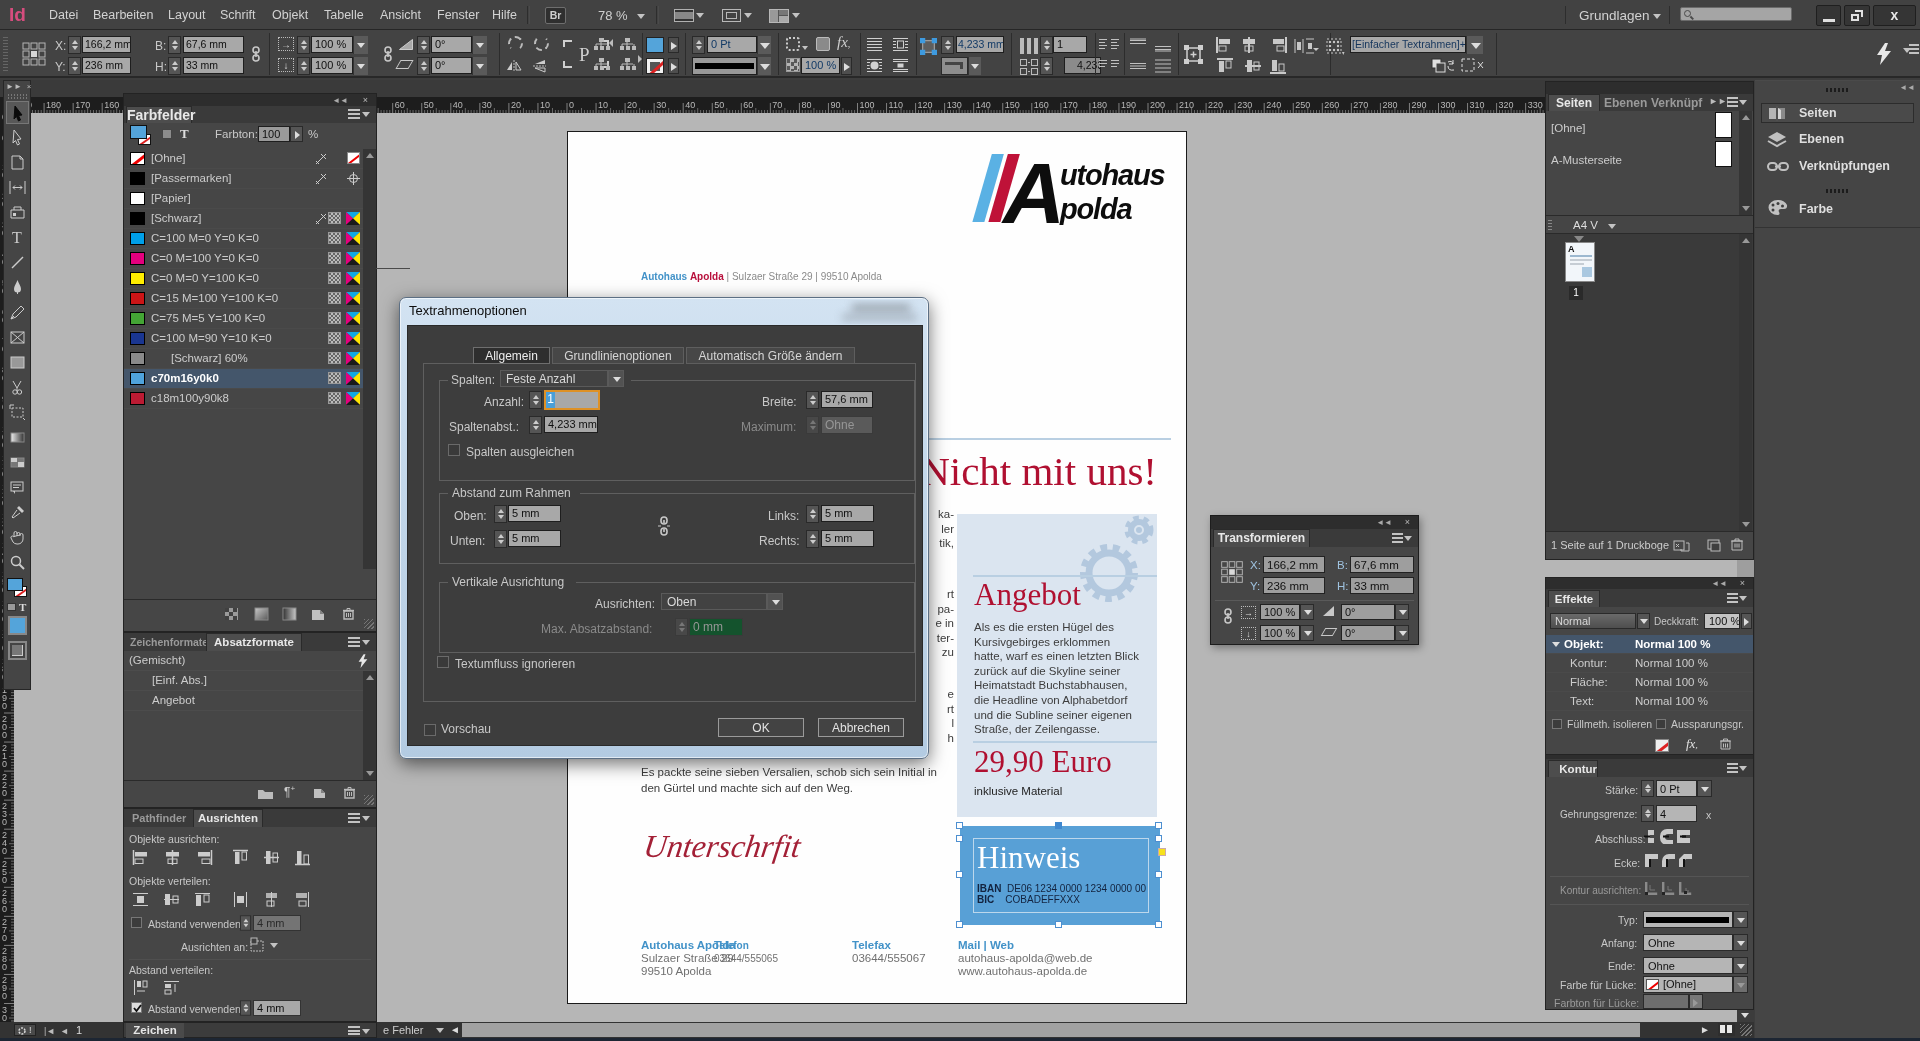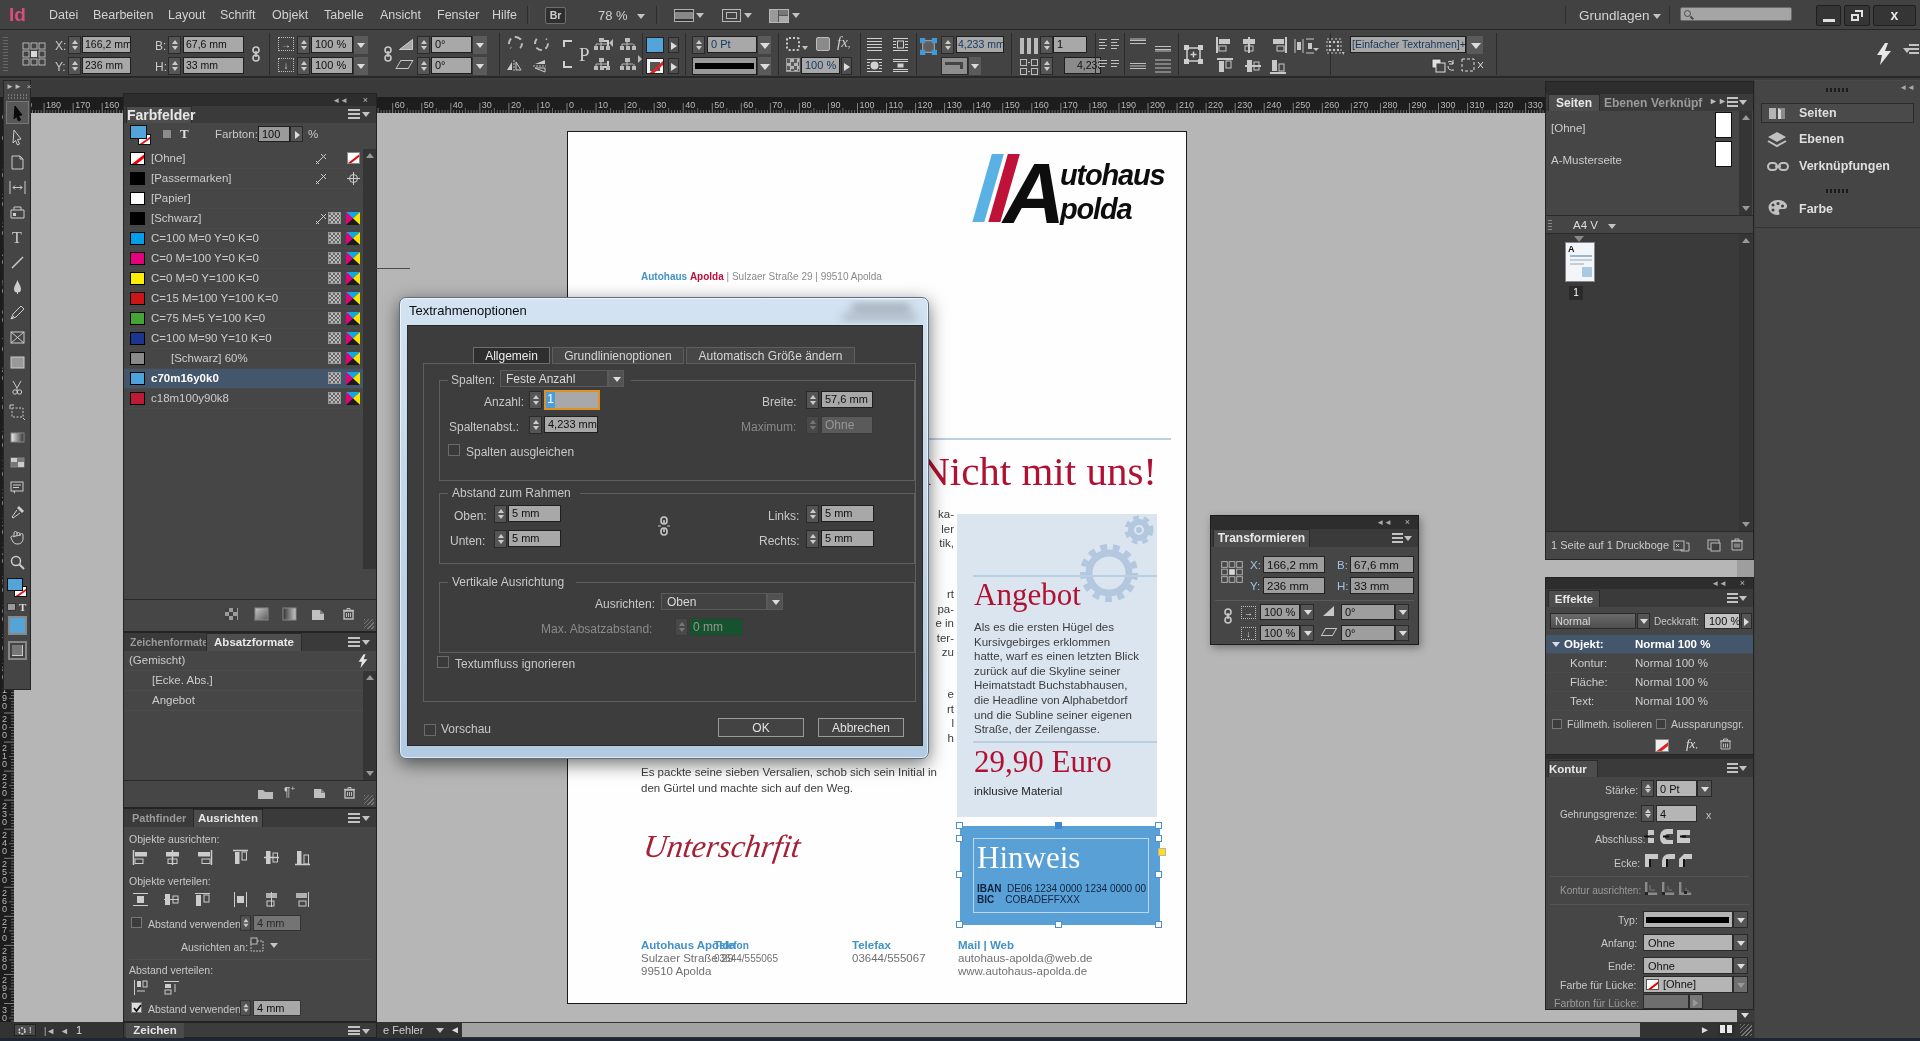--- a/index.html
+++ b/index.html
@@ -1984,21 +1984,21 @@
         <div class="abs" style="left:6px;top:3px;color:#9a9a9a;font-size:10.5px;font-weight:bold;">Zeichenformate</div>
         <div class="abs" style="left:82px;top:0;width:96px;height:18px;background:#4d4d4d;color:#e8e8e8;font-size:11.5px;font-weight:bold;line-height:17px;text-align:center;border:1px solid #2a2a2a;border-bottom:none;">Absatzformate</div>
         <div class="abs" style="right:6px;top:7px;border-left:4px solid transparent;border-right:4px solid transparent;border-top:5px solid #c3c3c3;"></div>
         <div class="abs" style="right:16px;top:4px;width:12px;height:2px;background:#c3c3c3;box-shadow:0 4px 0 #c3c3c3,0 8px 0 #c3c3c3;"></div>
       </div>
       <div class="abs" style="left:0;top:18px;width:252px;height:20px;border-bottom:1px solid #4c4c4c;color:#ccc;font-size:11.5px;line-height:19px;"><span style="margin-left:5px;">(Gemischt)</span>
         <svg class="abs" style="right:8px;top:3px;" width="10" height="14" viewBox="0 0 16 22">
             <path d="M9 0 L1 12 h5 L4 22 L15 8 h-6 L12 0 z" fill="#e8e8e8"></path>
           </svg>
       </div>
-      <div class="abs" style="left:0;top:38px;width:252px;height:20px;border-bottom:1px solid #4c4c4c;color:#ccc;font-size:11.5px;line-height:19px;"><span style="margin-left:28px;">[Ecke. Abs.]</span></div>
+      <div class="abs" style="left:0;top:38px;width:252px;height:20px;border-bottom:1px solid #4c4c4c;color:#ccc;font-size:11.5px;line-height:19px;"><span style="margin-left:28px;">[Einf. Abs.]</span></div>
       <div class="abs" style="left:0;top:58px;width:252px;height:20px;border-bottom:1px solid #4c4c4c;color:#ccc;font-size:11.5px;line-height:19px;"><span style="margin-left:28px;">Angebot</span></div>
       <div class="abs" style="left:239px;top:38px;width:13px;height:109px;background:#353535;">
         <div class="abs" style="left:3px;top:4px;border-left:4px solid transparent;border-right:4px solid transparent;border-bottom:5px solid #999;"></div>
         <div class="abs" style="left:3px;bottom:4px;border-left:4px solid transparent;border-right:4px solid transparent;border-top:5px solid #999;"></div>
       </div>
       <div class="abs" style="left:0;top:147px;width:252px;height:27px;background:#464646;border-top:1px solid #2a2a2a;">
         <svg class="abs" style="left:133px;top:6px;" width="17" height="13">
             <path d="M1 3 h5 l2 2 h8 v7 h-15 z" fill="#bbb"></path>
           </svg>
         <div class="abs" style="left:160px;top:3px;color:#ccc;font-size:12px;">¶<span style="font-size:8px;vertical-align:super;">+</span></div>
@@ -2265,21 +2265,21 @@
     <div class="abs" style="left:109px;top:161px;width:14px;height:13px;background:#eee;border:1px solid #888;overflow:hidden;">
         <div class="abs" style="left:-2px;top:5px;width:22px;height:3px;background:#d22;transform:rotate(-38deg);"></div>
       </div>
     <div class="abs" style="left:140px;top:158px;color:#e0e0e0;font-size:13px;font-style:italic;font-family:'Liberation Serif';">fx<span style="font-size:9px;">,</span></div>
     <svg class="abs" style="left:172px;top:159px;" width="15" height="14">
         <path d="M3 4 h9 v8 h-9 z M2 4 h11 M5.5 4 v-2 h4 v2 M5.5 6.5 v4 M7.5 6.5 v4 M9.5 6.5 v4" stroke="#bbb" fill="none"></path>
       </svg>
 
     <div class="abs" style="left:0;top:176px;width:207px;height:23px;background:#2d2d2d;border-top:1px solid #232323;"></div>
     <div class="abs" style="left:0;top:181px;width:207px;height:18px;background:#3a3a3a;">
-      <div class="abs" style="left:2px;top:1px;width:50px;height:17px;background:#4d4d4d;color:#e8e8e8;font-size:11.5px;font-weight:bold;line-height:16px;text-align:left;border:1px solid #2a2a2a;border-bottom:none;">Kontur</div>
+      <div class="abs" style="left:2px;top:1px;width:50px;height:17px;background:#4d4d4d;color:#e8e8e8;font-size:11.5px;font-weight:bold;line-height:16px;text-align:right;border:1px solid #2a2a2a;border-bottom:none;">Kontur</div>
       <div class="abs" style="right:6px;top:7px;border-left:4px solid transparent;border-right:4px solid transparent;border-top:5px solid #c3c3c3;"></div>
       <div class="abs" style="right:15px;top:4px;width:11px;height:2px;background:#c3c3c3;box-shadow:0 4px 0 #c3c3c3,0 8px 0 #c3c3c3;"></div>
     </div>
     <div class="abs lbl" style="left:59px;top:206px;font-size:10.5px;">Stärke:</div>
     <div class="spin abs" style="left:95px;top:202px;height:17px;"></div>
     <div class="abs" style="left:110px;top:202px;width:41px;height:17px;background:#b5b5b5;border:1px solid #2a2a2a;color:#111;font-size:11px;line-height:16px;padding-left:3px;">0 Pt</div>
     <div class="abs" style="left:151px;top:202px;width:15px;height:17px;background:#555;border:1px solid #2a2a2a;">
         <div class="abs" style="left:3px;top:6px;border-left:4px solid transparent;border-right:4px solid transparent;border-top:5px solid #ddd;"></div>
       </div>
     <div class="abs lbl" style="left:14px;top:231px;font-size:10px;">Gehrungsgrenze:</div>

